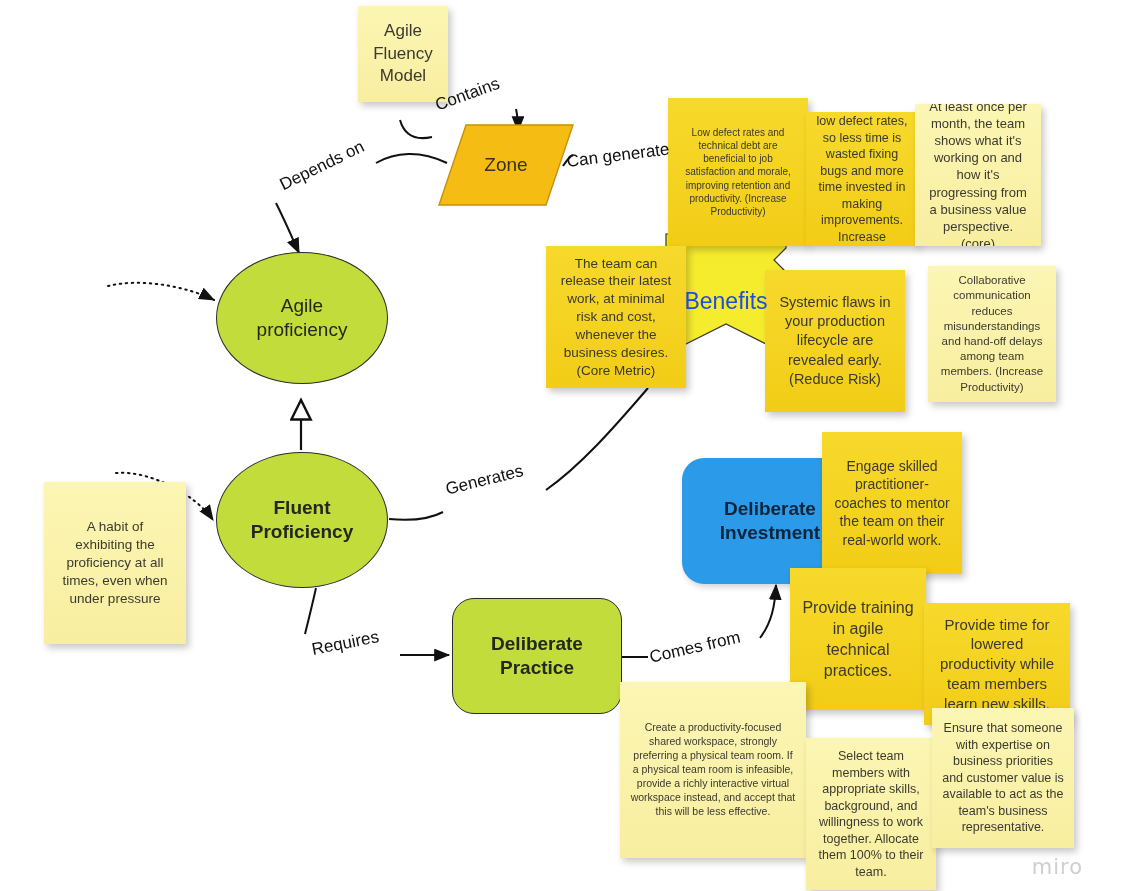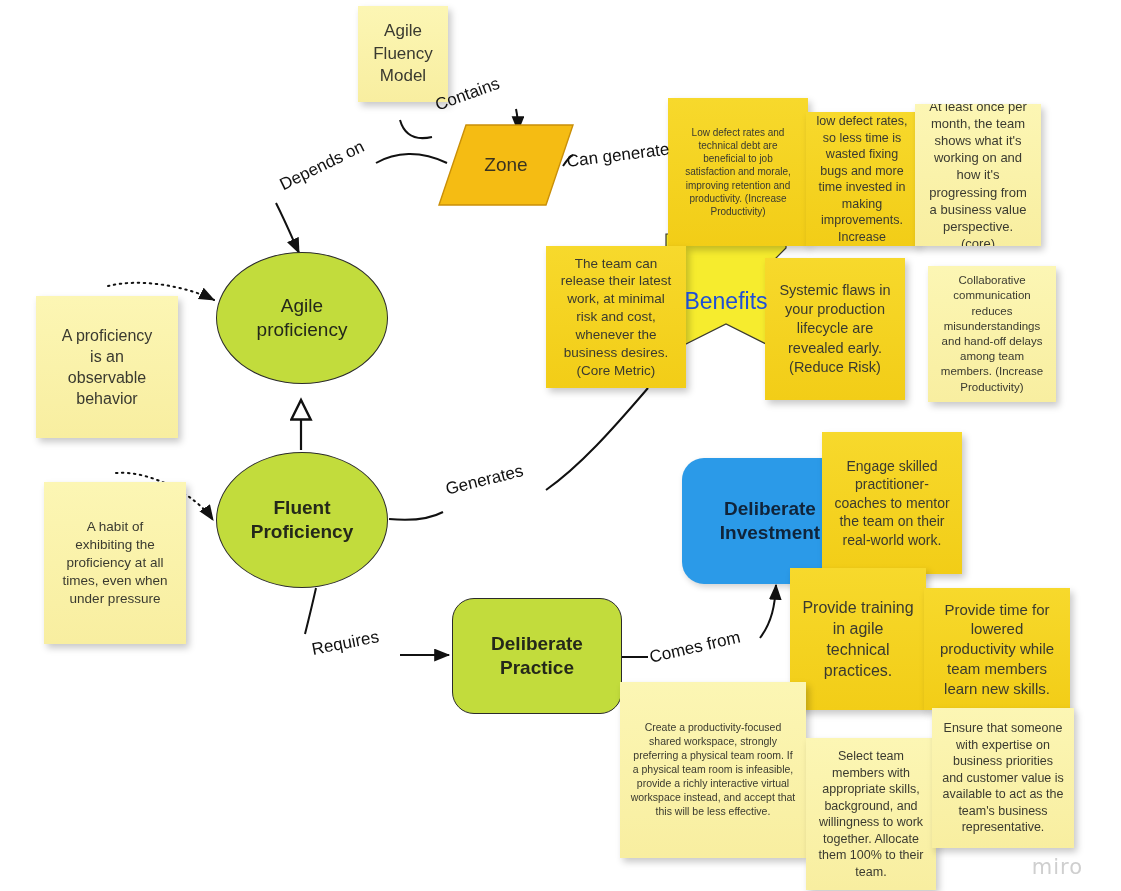--- a/index.html
+++ b/index.html
@@ -181,34 +181,28 @@
   </div>
 
   <div class="note pale" style="left:915px; top:104px; width:126px; height:142px; font-size:13px;">
     <span class="note-text">At least once per month, the team shows what it's working on and how it's progressing from a business value perspective. (core)</span>
   </div>
 
   <div class="note gold" style="left:546px; top:246px; width:140px; height:142px; font-size:13.5px;">
     <span class="note-text">The team can release their latest work, at minimal risk and cost, whenever the business desires. (Core Metric)</span>
   </div>
 
-  <div class="note gold" style="left:765px; top:258px; width:140px; height:142px; font-size:14.5px;">
+  <div class="note gold" style="left:765px; top:270px; width:140px; height:142px; font-size:14.5px;">
     <span class="note-text">Systemic flaws in your production lifecycle are revealed early. (Reduce Risk)</span>
   </div>
 
   <div class="note pale" style="left:928px; top:266px; width:128px; height:136px; font-size:11.5px;">
     <span class="note-text">Collaborative communication reduces misunderstandings and hand-off delays among team members. (Increase Productivity)</span>
   </div>
 
-  <div class="note pale" style="left:36px; top:296px; width:142px; height:142px; font-size:16px;">
-    <span class="note-text">A proficiency
-is an
-observable
-behavior</span>
-  </div>
 
   <div class="note pale" style="left:44px; top:482px; width:142px; height:162px; font-size:13.5px;">
     <span class="note-text">A habit of
 exhibiting the
 proficiency at all
 times, even when
 under pressure</span>
   </div>
 
   <div class="shape ellipse" style="left:216px; top:252px; width:172px; height:132px; font-size:19px;">
@@ -233,21 +227,21 @@
 
   <div class="note gold" style="left:822px; top:432px; width:140px; height:142px; font-size:14px;">
     <span class="note-text">Engage skilled practitioner-coaches to mentor the team on their real-world work.</span>
   </div>
 
 
   <div class="note gold" style="left:790px; top:568px; width:136px; height:142px; font-size:16px;">
     <span class="note-text">Provide training in agile technical practices.</span>
   </div>
 
-  <div class="note gold" style="left:924px; top:588px; width:146px; height:122px; font-size:15px;">
+  <div class="note gold" style="left:924px; top:603px; width:146px; height:122px; font-size:15px;">
     <span class="note-text">Provide time for lowered productivity while team members learn new skills.</span>
   </div>
 
   <div class="note pale" style="left:620px; top:682px; width:186px; height:176px; font-size:10.5px;">
     <span class="note-text">Create a productivity-focused shared workspace, strongly preferring a physical team room. If a physical team room is infeasible, provide a richly interactive virtual workspace instead, and accept that this will be less effective.</span>
   </div>
 
   <div class="note pale" style="left:806px; top:738px; width:130px; height:152px; font-size:12.5px;">
     <span class="note-text">Select team members with appropriate skills, background, and willingness to work together. Allocate them 100% to their team.</span>
   </div>

